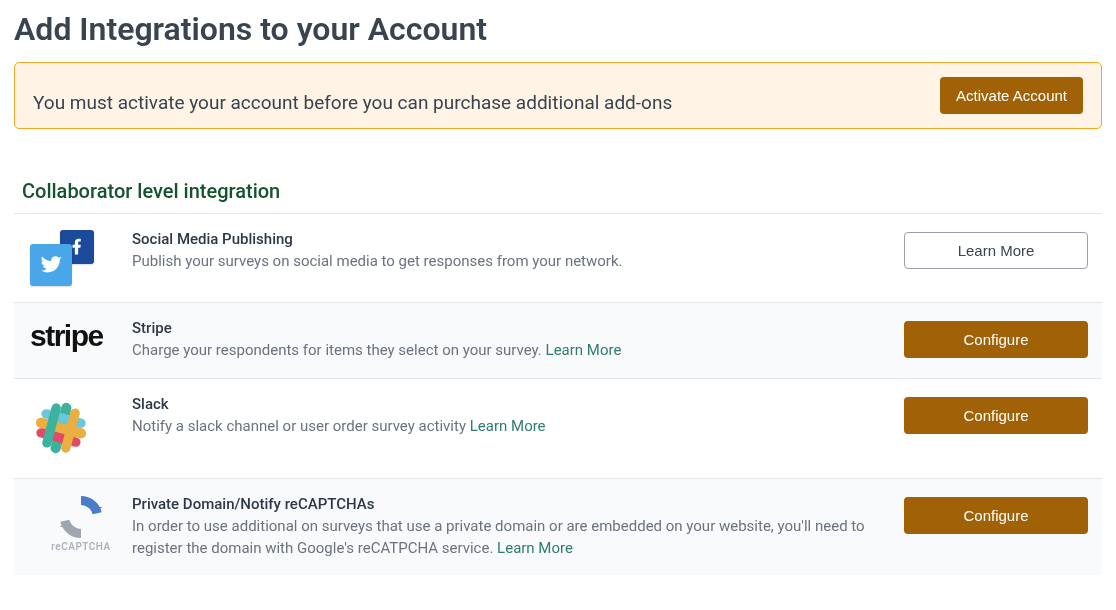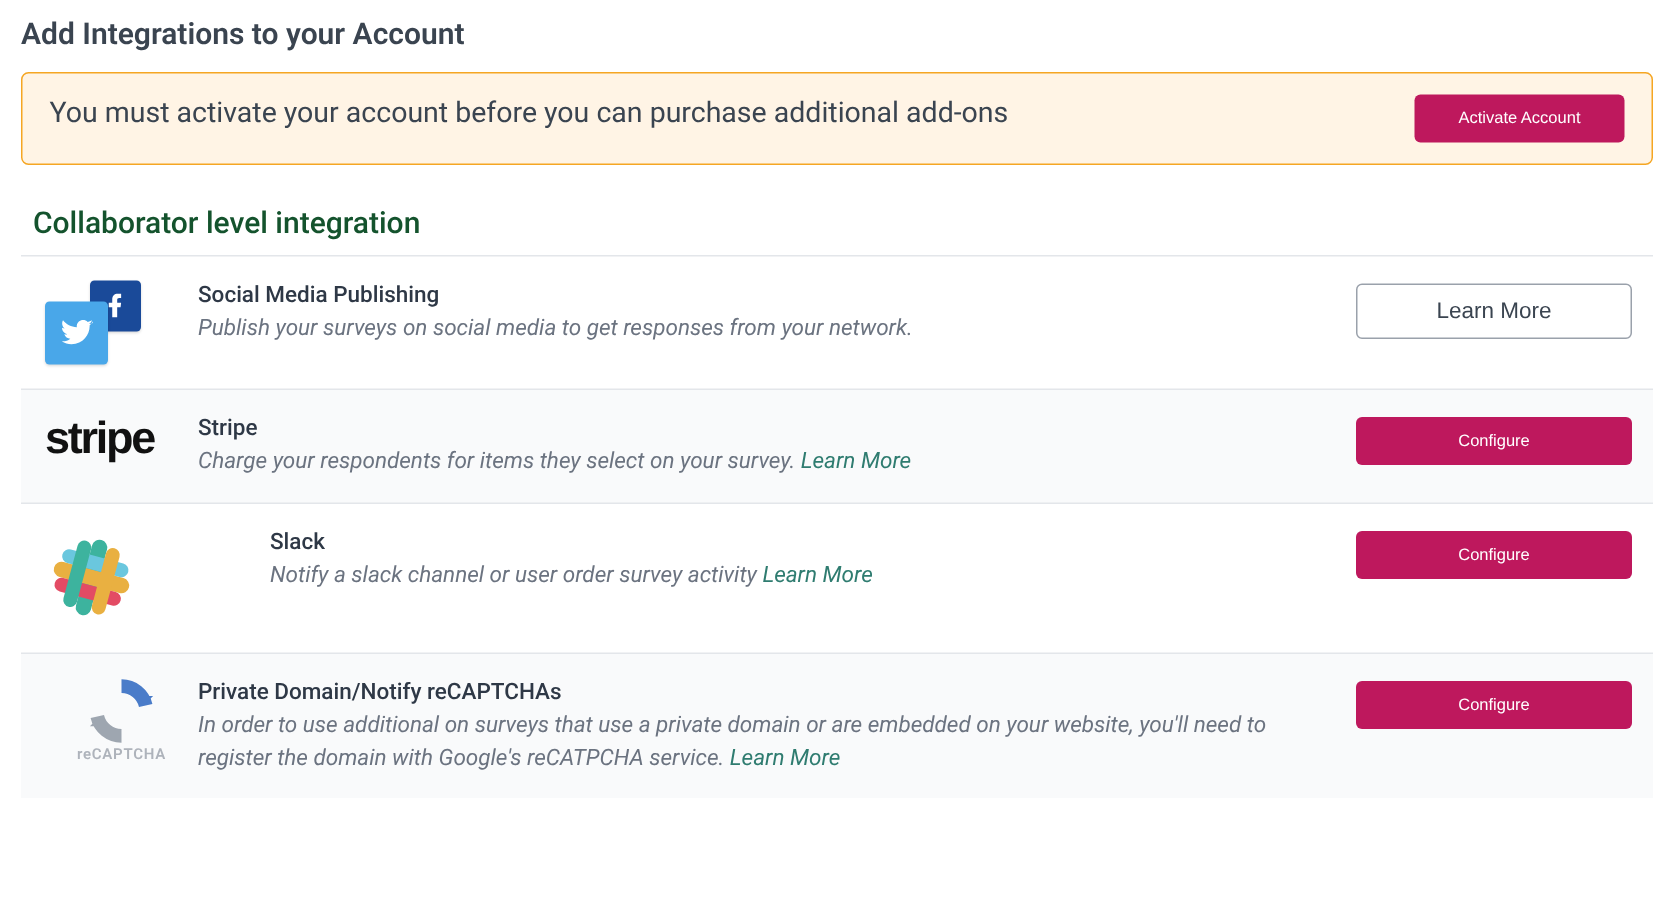--- a/index.html
+++ b/index.html
@@ -6,46 +6,46 @@
   body {
     font-family: -apple-system, BlinkMacSystemFont, "Segoe UI", Roboto, "Helvetica Neue", Arial, sans-serif;
     color: #3a4350;
     background: #fff;
     width: 1116px;
   }
   .container {
     padding: 10px 14px 0 14px;
   }
   h1.page-title {
-    font-size: 20px;
+    font-size: 32px;
     font-weight: 600;
     color: #3a4450;
     margin-bottom: 14px;
   }
   .alert {
     display: flex;
-    align-items: flex-start;
+    align-items: flex-end;
     justify-content: space-between;
     border: 1px solid #f5a623;
     background: #fff4e5;
     border-radius: 5px;
     padding: 14px 18px;
-    margin-bottom: 26px;
+    margin-bottom: 50px;
   }
   .alert-text {
     font-size: 19px;
     color: #3a4450;
   }
   .btn-primary {
-    background: #be185d;
+    background: #a16207;
     color: #fff;
     border: none;
     border-radius: 4px;
     padding: 10px 16px;
-    font-size: 11px;
+    font-size: 15px;
     cursor: pointer;
     min-width: 140px;
     text-align: center;
   }
   .btn-outline {
     background: #fff;
     color: #3a4450;
     border: 1px solid #9aa1ab;
     border-radius: 4px;
     padding: 9px 16px;
@@ -85,21 +85,20 @@
   .int-title {
     font-size: 15px;
     color: #2e3846;
     font-weight: 500;
     margin-bottom: 3px;
   }
   .int-desc {
     font-size: 15px;
     color: #6b7380;
     line-height: 1.45;
-    font-style: italic;
   }
   .learn-link {
     color: #2f7c70;
     cursor: pointer;
     text-decoration: none;
   }
   .int-action {
     width: 190px;
     min-width: 190px;
     display: flex;
@@ -190,21 +189,21 @@
         <div class="int-desc">
           <span>Charge your respondents for items they select on your survey.</span>
           <a class="learn-link">Learn More</a>
         </div>
       </div>
       <div class="int-action">
         <button class="btn-primary">Configure</button>
       </div>
     </div>
 
-    <div class="int-row" style="min-height:100px;gap:48px;">
+    <div class="int-row" style="min-height:100px;">
       <div class="int-icon" style="align-self:center;">
         <svg class="icon-img" width="62" height="62" viewBox="0 0 60 60">
           <g transform="translate(30,30) rotate(15)">
             <rect x="-5" y="-25" width="10" height="50" rx="5" fill="#3db39e"></rect>
             <rect x="-25" y="-5" width="50" height="10" rx="5" fill="#e9b041"></rect>
             <rect x="-5" y="-25" width="10" height="50" rx="5" fill="#3db39e" transform="rotate(90)" opacity="0"></rect>
 
           </g>
           <g transform="translate(30,30) rotate(15)">
             <rect x="-22" y="-14" width="44" height="9" rx="4.5" fill="#6ac7de"></rect>

